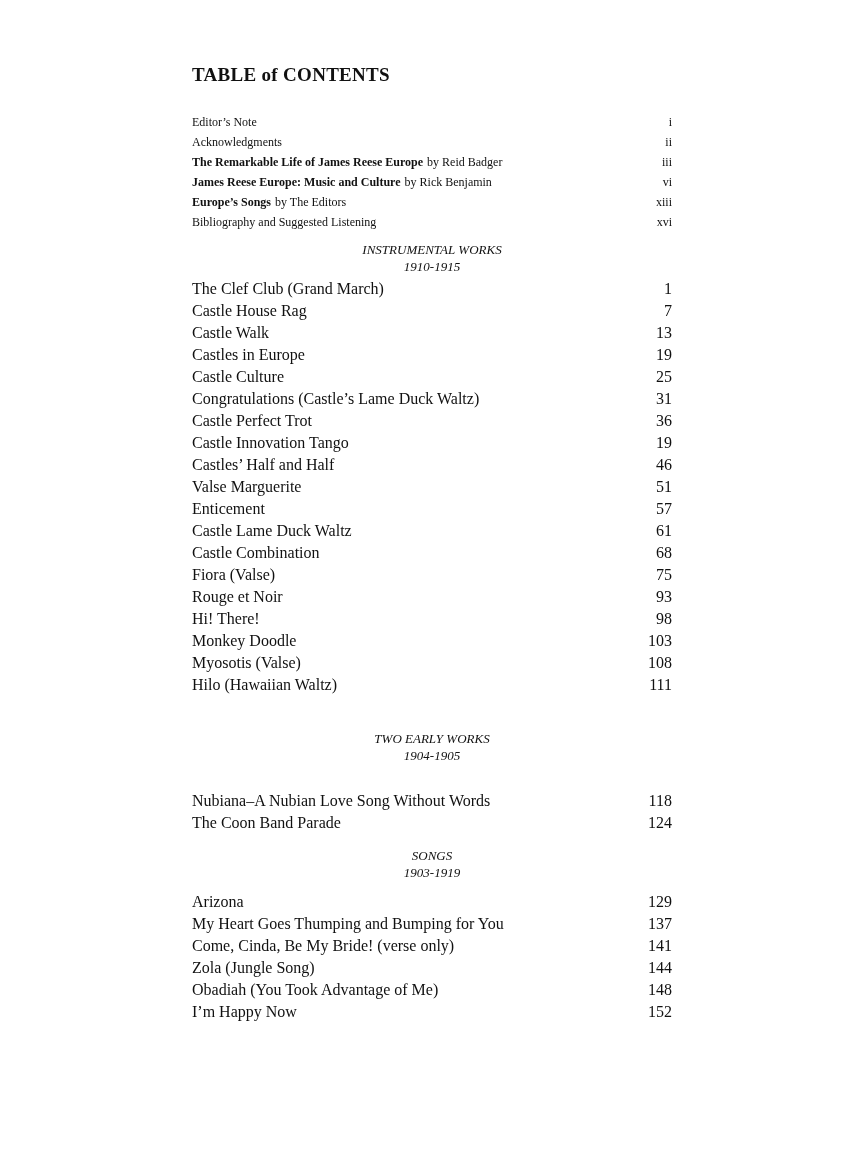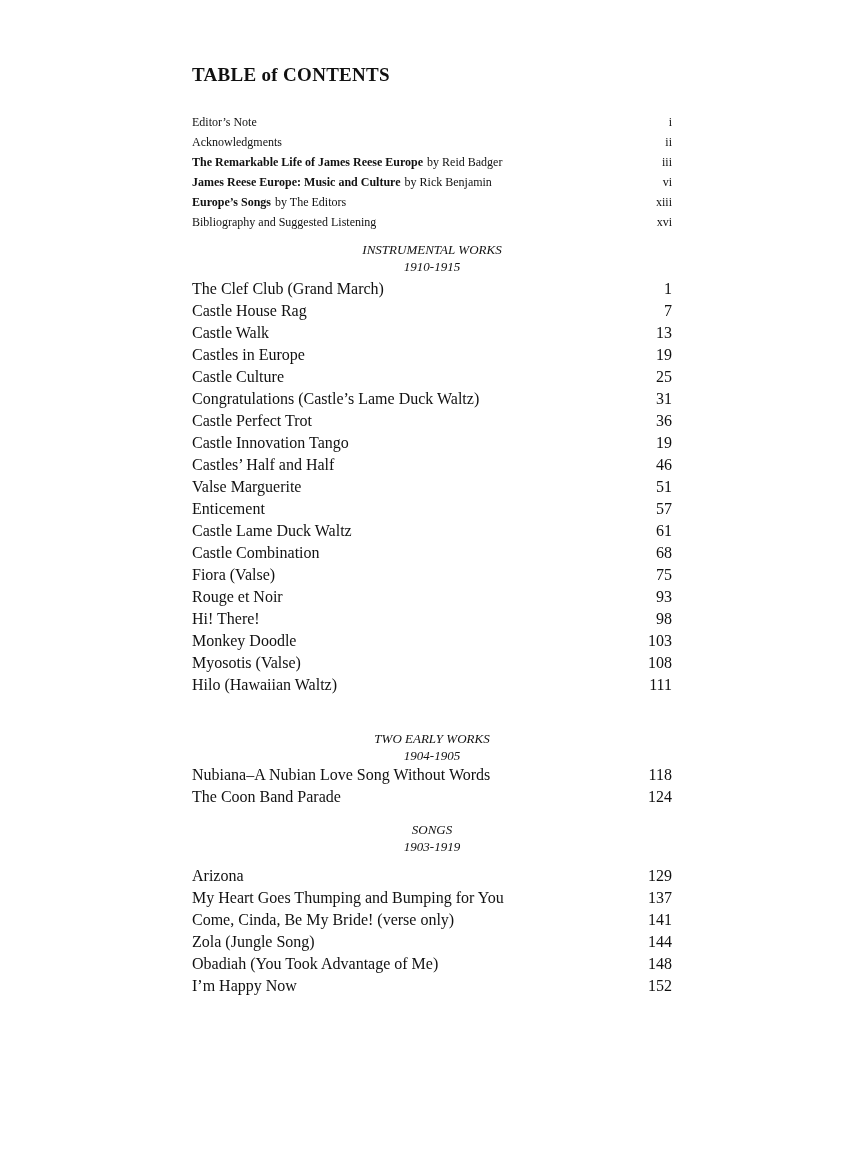--- a/index.html
+++ b/index.html
@@ -55,21 +55,21 @@
     line-height: 17px;
   }
   .entry-row {
     line-height: 22px;
     font-size: 16px;
   }
   
   .section.s0 { margin-top: 9px; }
   .section.s0 .section-entries { margin-top: 3px; }
   .section.s1 { margin-top: 34px; }
-  .section.s1 .section-entries { }
+  .section.s1 .section-entries { margin-top: 26px; }
   .section.s2 { margin-top: 13px; }
   .section.s2 .section-entries { margin-top: 10px; }
 </style>
 </head>
 <body>
 
 <main class="page">
   <h1 class="toc-title">TABLE of CONTENTS</h1>
 
   <div class="front-matter">

